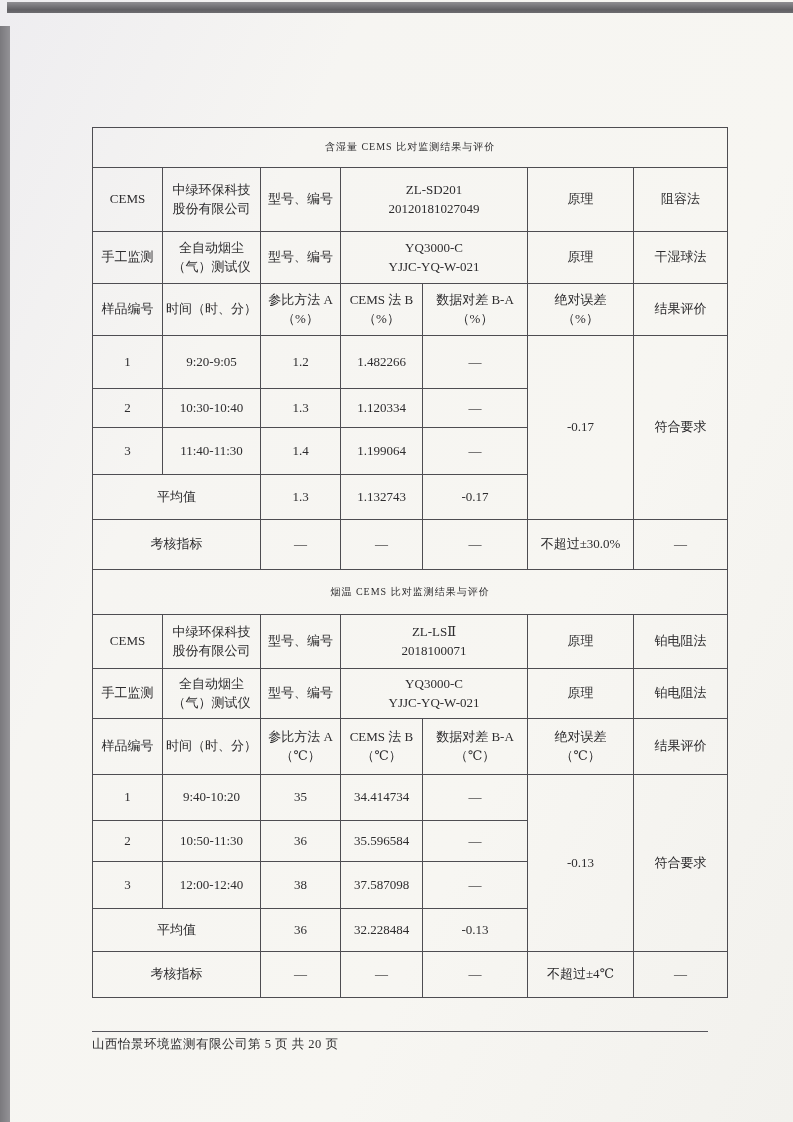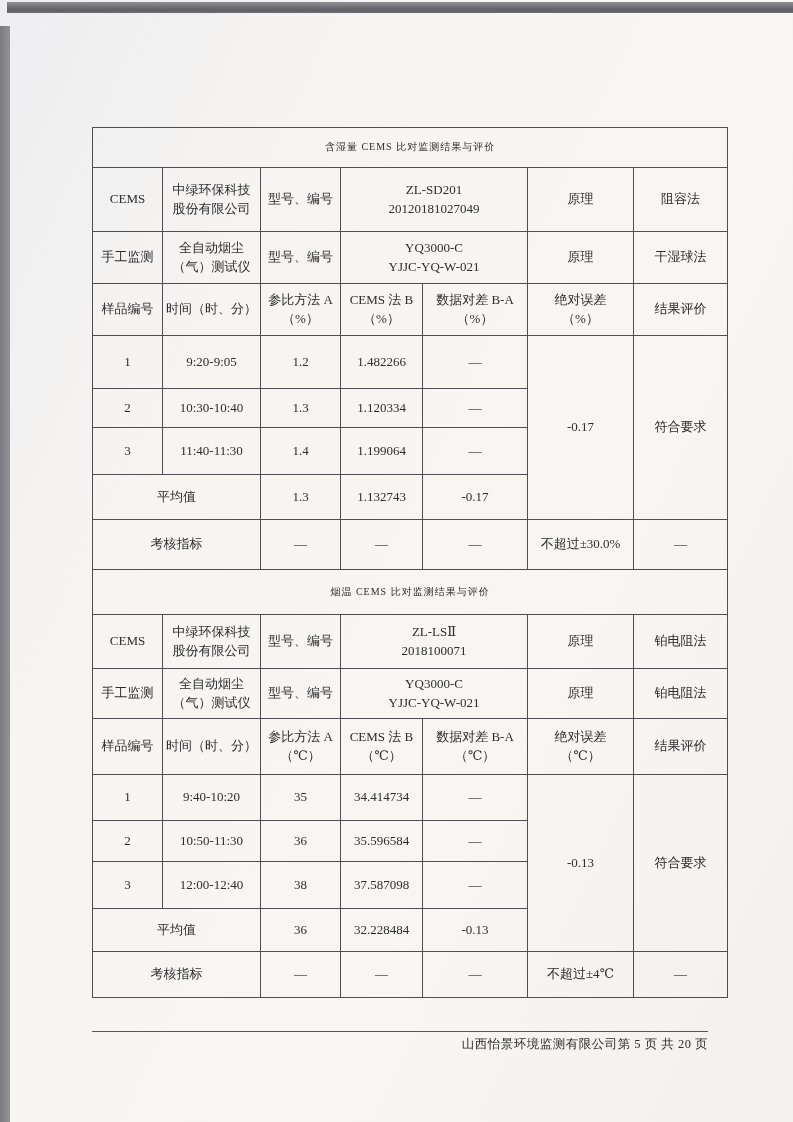--- a/index.html
+++ b/index.html
@@ -33,21 +33,21 @@
     padding:2px 3px; line-height:1.45; overflow:hidden;
   }
   .section-title { font-size:10px; letter-spacing:1px; }
   .pre { white-space:pre-line; }
   .footer-line {
     position:absolute; left:92px; top:1031px; width:616px;
     border-top:1.5px solid #56555b;
   }
   .footer {
     position:absolute; left:92px; top:1036px; width:616px;
-    display:flex; justify-content:flex-end;
+    display:flex; justify-content:flex-start;
     font-size:12.5px; letter-spacing:0.5px;
   }
 </style>
 </head>
 <body>
 
 <div class="page">
 
   <div class="band-top"></div>
   <div class="band-left"></div>

